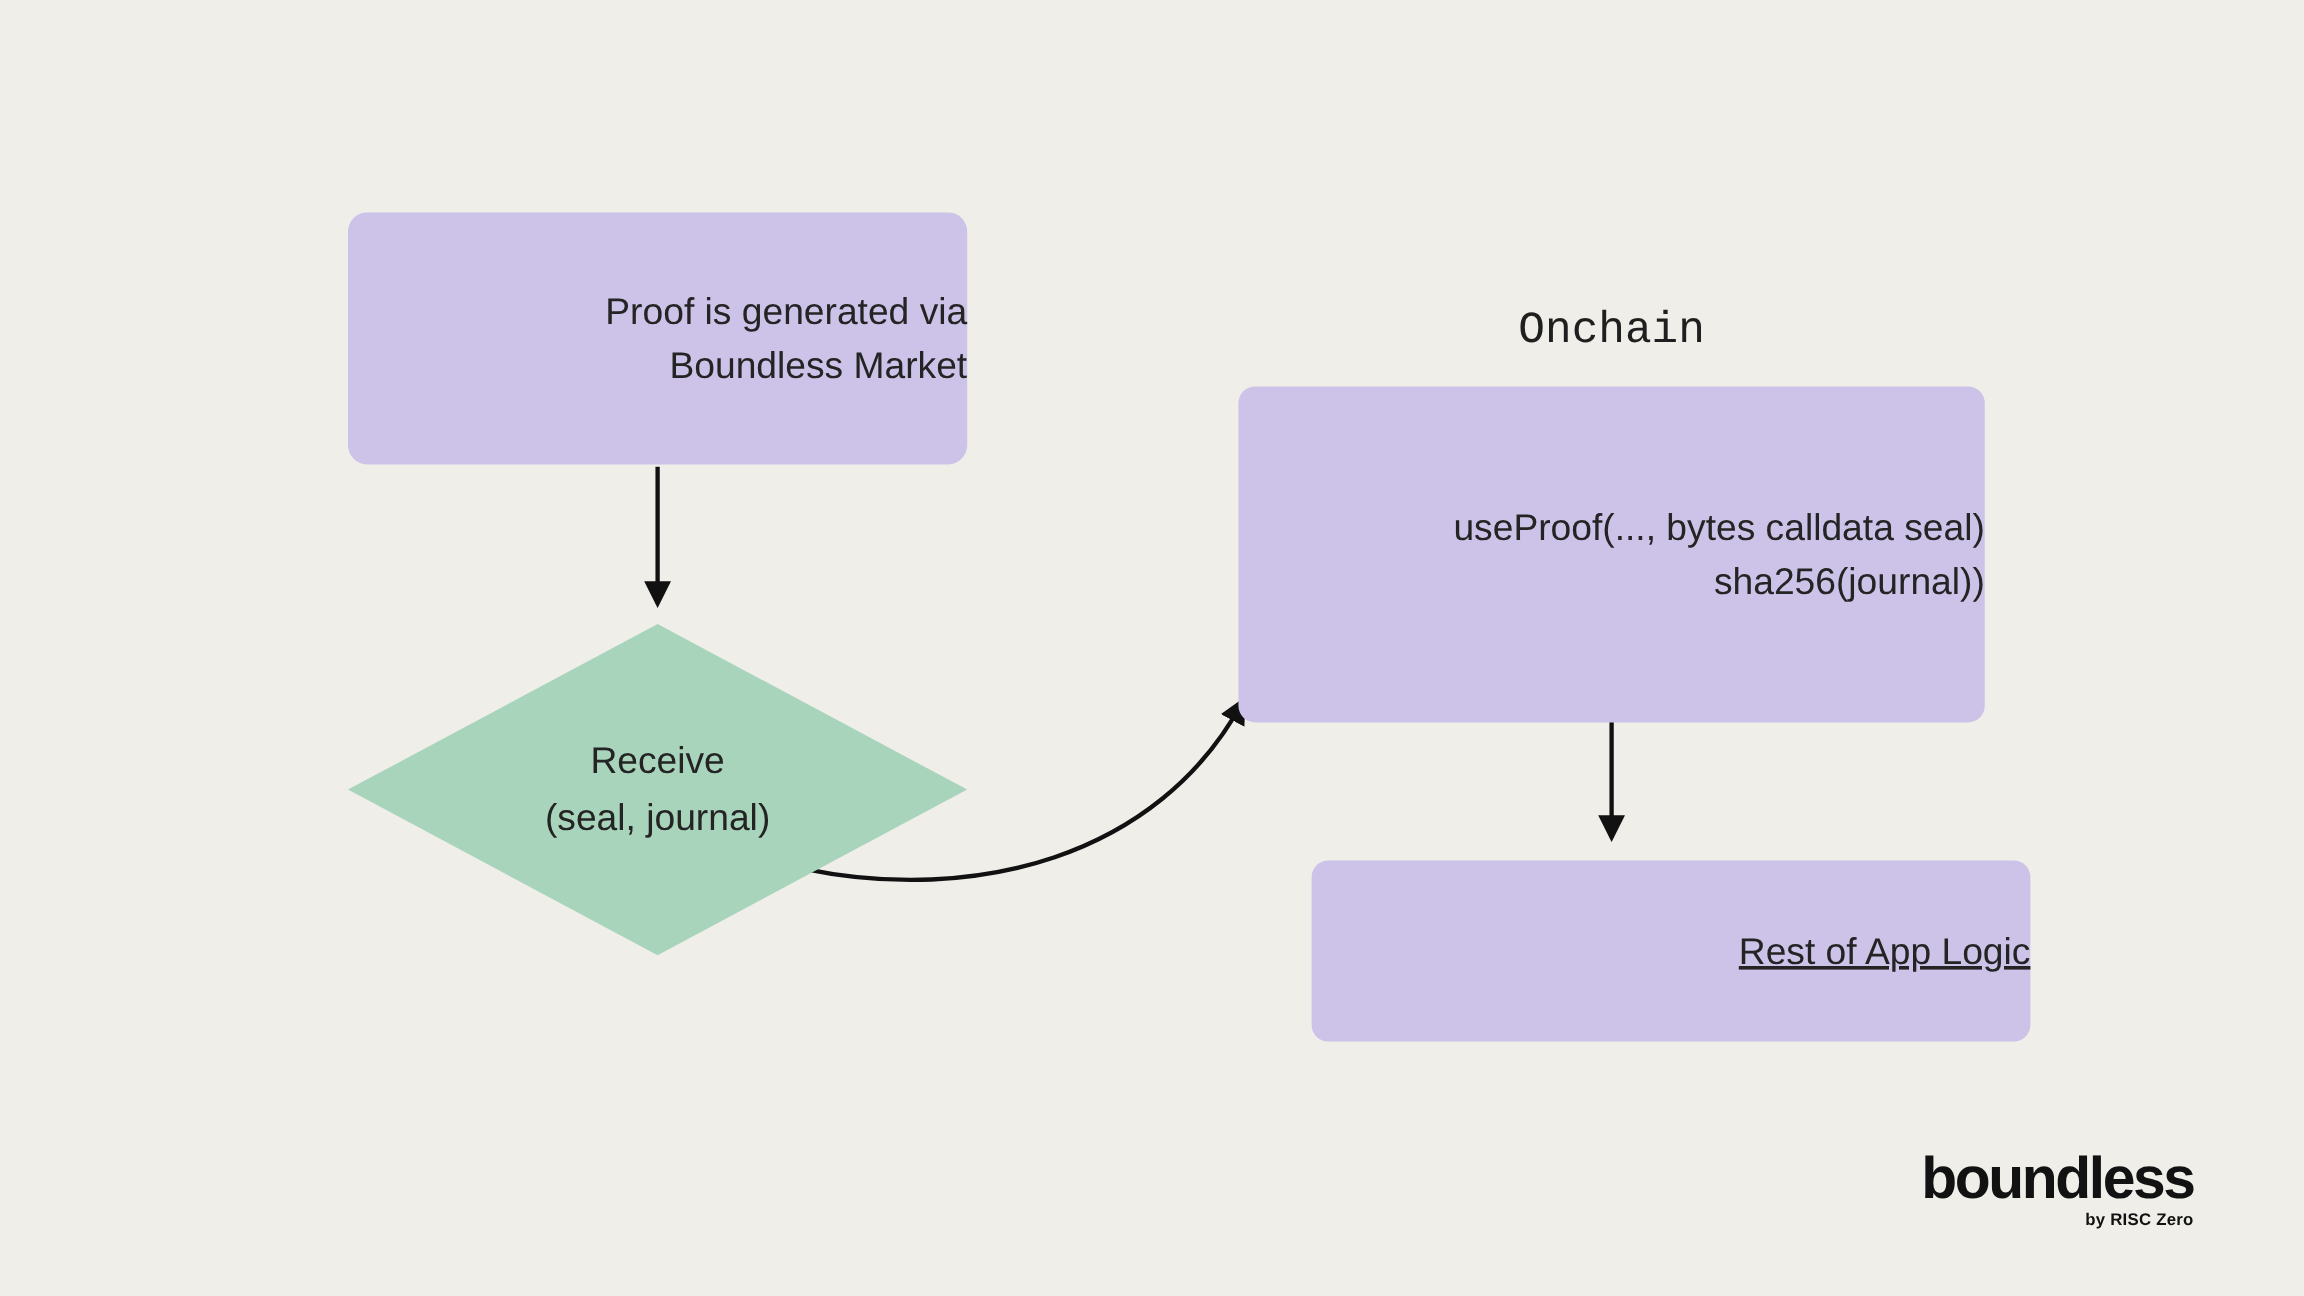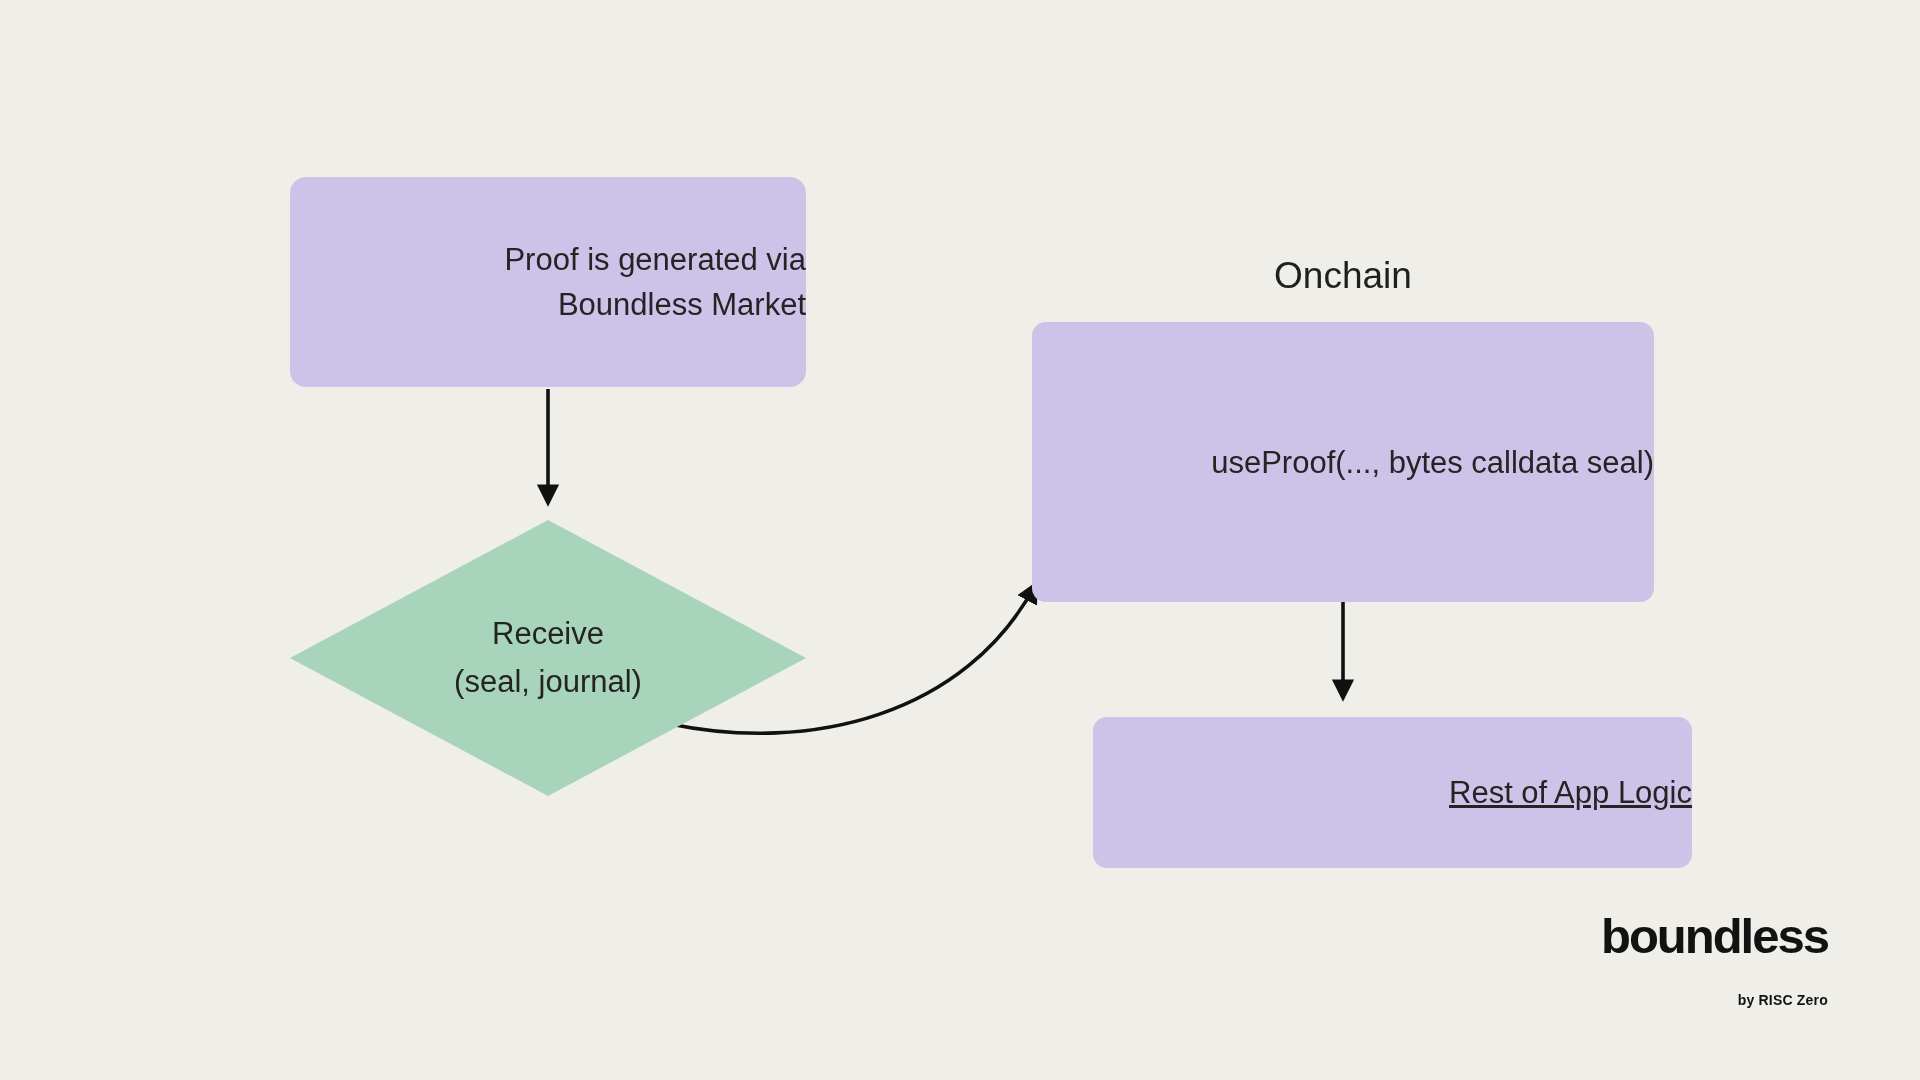--- a/index.html
+++ b/index.html
@@ -55,40 +55,39 @@
     font-size: 31px;
     line-height: 48px;
     font-weight: 500;
   }
 
   .region-label {
     position: absolute;
     left: 1032px; top: 255px;
     width: 622px;
     text-align: center;
-    font-family: Liberation Sans, sans-serif;
+    font-family: Liberation Mono, monospace;
     font-size: 37px;
     color: #1f1f1f;
   }
 
   svg.arrows { position: absolute; inset: 0; pointer-events: none; }
   svg.arrows path.shaft {
     fill: none;
     stroke: var(--arrow-color);
     stroke-width: 3.6;
   }
   svg.arrows .arrowhead { fill: var(--arrow-color); }
 
   .brand {
     position: absolute;
-    right: 92px; bottom: 72px;
+    right: 92px; bottom: 56px;
     display: flex;
     flex-direction: column;
     align-items: flex-end;
-    gap: 30px;
   }
   .brand .wordmark {
     font-size: 49px;
     font-weight: 800;
     letter-spacing: -2px;
     line-height: 46px;
     color: var(--logo-color);
   }
   .brand .byline {
     font-size: 14px;
@@ -121,20 +120,21 @@
 
   <div class="decision">
     <div>Receive</div>
     <div>(seal, journal)</div>
   </div>
 
   <div class="region-label">Onchain</div>
 
   <div class="node node-useproof">
     <div>useProof(..., bytes calldata seal)</div>
+    <div>sha256(journal))</div>
   </div>
 
   <div class="node node-rest">
     <div>Rest of App Logic</div>
   </div>
 
   <div class="brand">
     <div class="wordmark">boundless</div>
     <div class="byline">by RISC Zero</div>
   </div>

